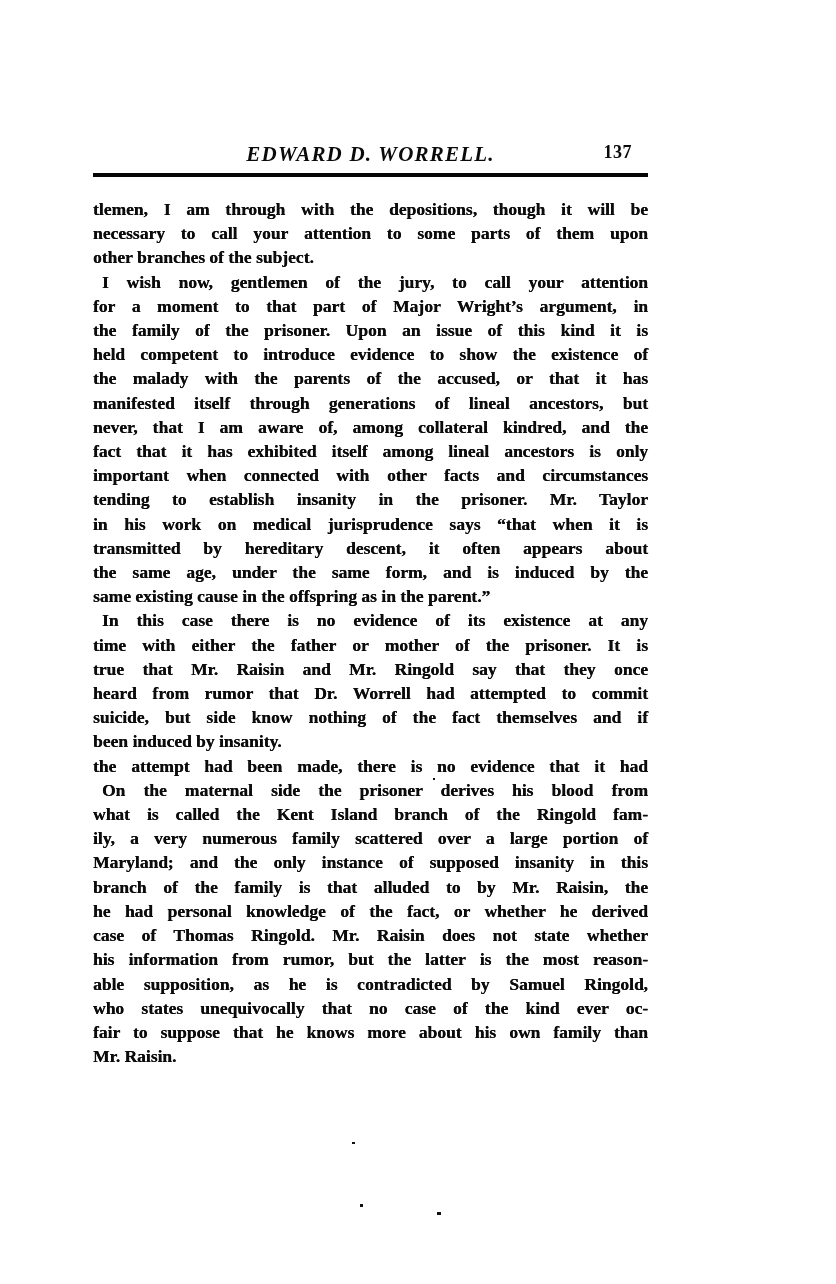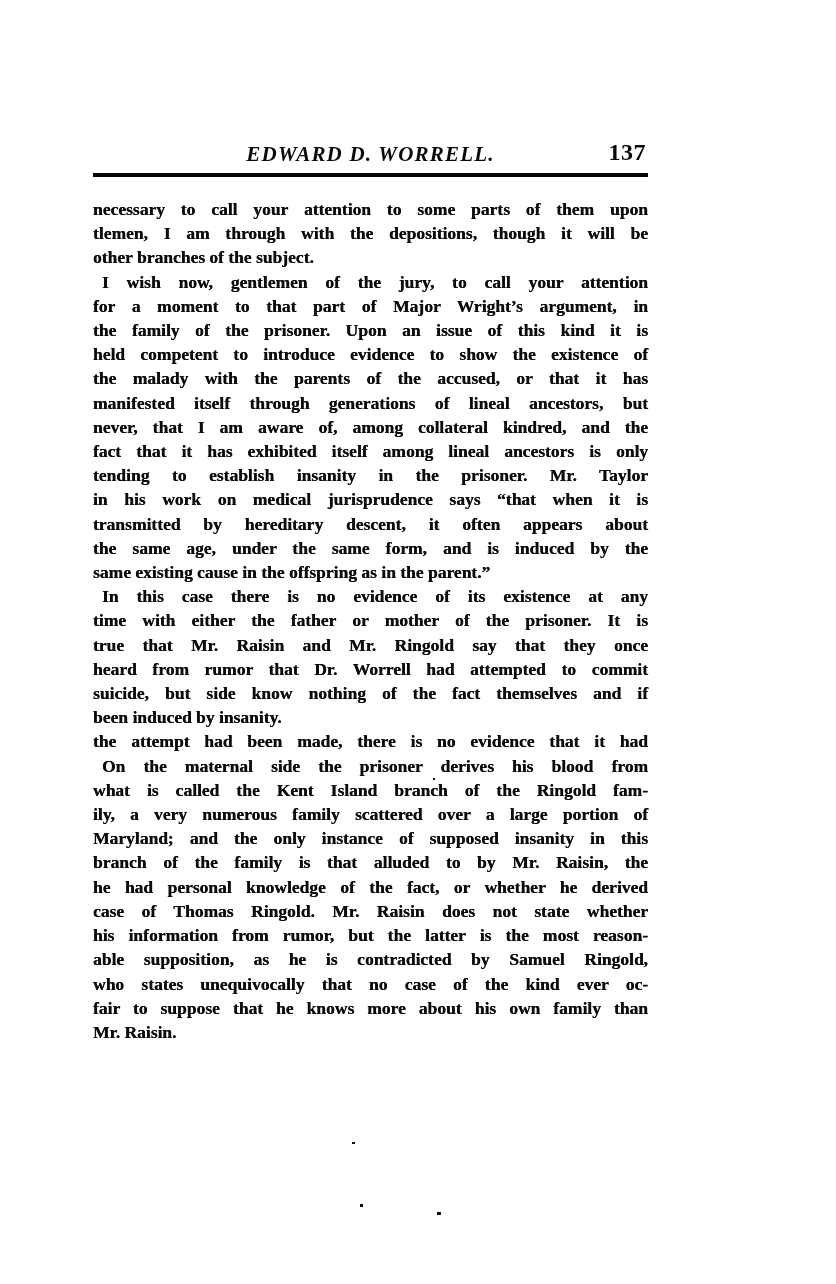--- a/index.html
+++ b/index.html
@@ -28,23 +28,23 @@
     text-align: center;
     font-style: italic;
     font-weight: bold;
     font-size: 21px;
     line-height: 28px;
     letter-spacing: 1.2px;
     color: #0a0a0a;
   }
   .page-number {
     position: absolute;
-    right: 2px;
+    right: 16px;
     top: -3px;
-    font-size: 24px;
+    font-size: 18px;
     font-weight: bold;
     line-height: 30px;
     letter-spacing: 0.5px;
     color: #0a0a0a;
   }
   .header-rule {
     position: absolute;
     top: 173px;
     left: 93px;
     width: 555px;
@@ -84,31 +84,32 @@
 <div class="page">
 
   <div class="page-header">
     <div class="running-title">EDWARD D. WORRELL.</div>
     <div class="page-number">137</div>
   </div>
 
   <div class="header-rule"></div>
 
   <div class="text-block" id="text-block">
+      <div class="line">tlemen, I am through with the depositions, though it will be</div>
       <div class="line">necessary to call your attention to some parts of them upon</div>
-      <div class="line">tlemen, I am through with the depositions, though it will be</div>
       <div class="line last">other branches of the subject.</div>
       <div class="line indent">I wish now, gentlemen of the jury, to call your attention</div>
       <div class="line">for a moment to that part of Major Wright’s argument, in</div>
       <div class="line">the family of the prisoner.  Upon an issue of this kind it is</div>
       <div class="line">held competent to introduce evidence to show the existence of</div>
       <div class="line">the malady with the parents of the accused, or that it has</div>
       <div class="line">manifested itself through generations of lineal ancestors, but</div>
       <div class="line">never, that I am aware of, among collateral kindred, and the</div>
       <div class="line">fact that it has exhibited itself among lineal ancestors is only</div>
+      <div class="line">important when connected with other facts and circumstances</div>
       <div class="line">tending to establish insanity in the prisoner.  Mr. Taylor</div>
       <div class="line">in his work on medical jurisprudence says “that when it is</div>
       <div class="line">transmitted by hereditary descent, it often appears about</div>
       <div class="line">the same age, under the same form, and is induced by the</div>
       <div class="line last">same existing cause in the offspring as in the parent.”</div>
       <div class="line indent">In this case there is no evidence of its existence at any</div>
       <div class="line">time with either the father or mother of the prisoner.  It is</div>
       <div class="line">true that Mr. Raisin and Mr. Ringold say that they once</div>
       <div class="line">heard from rumor that Dr. Worrell had attempted to commit</div>
       <div class="line">suicide, but side know nothing of the fact themselves and if</div>

